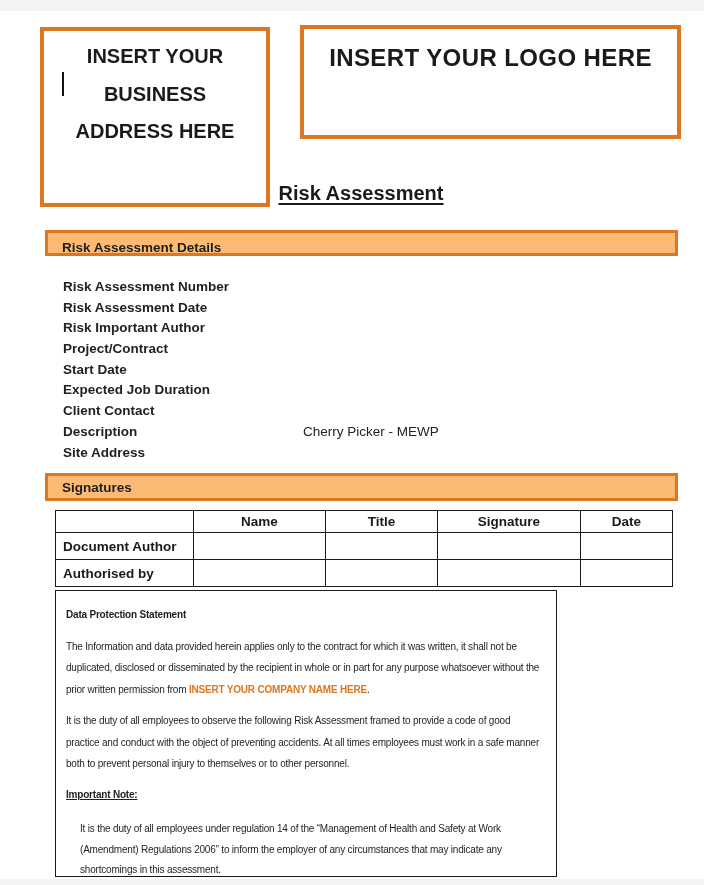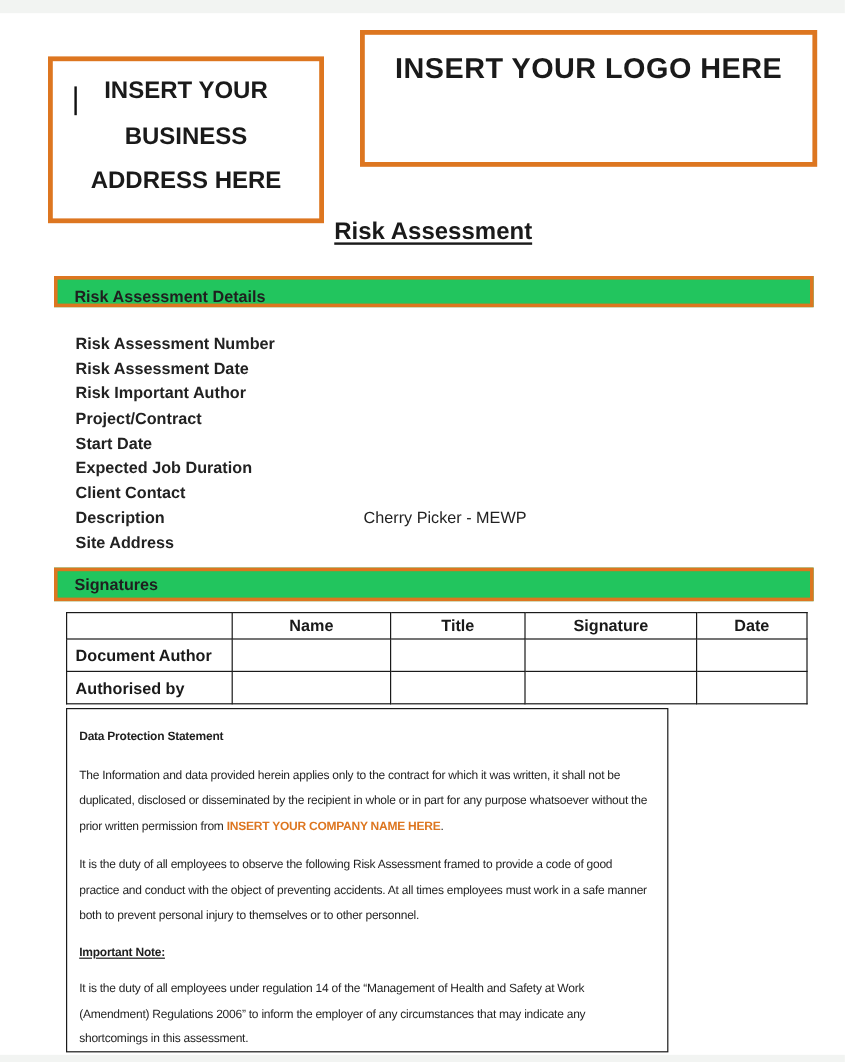--- a/index.html
+++ b/index.html
@@ -12,45 +12,45 @@
     width:704px;height:885px;position:relative;background:#ffffff;
     font-family:"Liberation Sans", sans-serif;color:var(--ink);
     overflow:hidden;
   }
   .edge-strip{position:absolute;left:0;width:704px;background:#f2f4f2;}
   .edge-strip.top{top:0;height:11px;}
   .edge-strip.bottom{bottom:0;height:6px;}
 
   
   .address-box{
-    position:absolute;left:40px;top:27px;width:230px;height:139px;
+    position:absolute;left:40px;top:27px;width:230px;height:180px;
     box-sizing:border-box;border:4px solid var(--accent);
     text-align:center;font-weight:bold;font-size:20px;line-height:37.5px;
-    padding-top:7px;color:#1a1a1a;margin-top:20px;
+    padding-top:7px;color:#1a1a1a;
   }
   .text-cursor{position:absolute;left:62px;top:72px;width:2px;height:24px;background:#111;}
   .logo-box{
     position:absolute;left:300px;top:25px;width:381px;height:114px;
     box-sizing:border-box;border:4px solid var(--accent);
     text-align:center;font-weight:bold;font-size:24px;letter-spacing:0.4px;
     padding-top:15px;color:#1a1a1a;
   }
 
   
   .doc-title{
     position:absolute;left:18px;top:182px;width:686px;text-align:center;
     font-size:20px;font-weight:bold;color:#1a1a1a;
   }
   .doc-title .u{text-decoration:underline;text-decoration-thickness:2px;text-underline-offset:3px;text-align:center;}
 
   
   .section-header{
     position:absolute;left:45px;width:633px;box-sizing:border-box;
     border:3px solid var(--accent);font-weight:bold;font-size:13.5px;
-    padding-left:14px;color:#1f1f1f;overflow:hidden;background:#22c55e;
+    padding-left:14px;color:#1f1f1f;overflow:hidden;background:#fdba74;
   }
   .section-header.details{top:230px;height:26px;line-height:29px;}
   .section-header.signatures{top:473px;height:28px;line-height:23px;}
 
   
   .fields{position:absolute;left:63px;top:277px;width:560px;font-size:13.5px;}
   .field-row{position:relative;height:20.7px;line-height:20.7px;}
   .field-label{font-weight:bold;text-align:center;}
   .field-value{position:absolute;left:240px;top:0;font-weight:normal;}
 
@@ -68,21 +68,21 @@
   .dp-box{
     position:absolute;left:55px;top:590px;width:502px;height:287px;
     box-sizing:border-box;border:1.5px solid var(--line);
     padding:13px 10px 0 10px;overflow:hidden;
     font-size:10px;line-height:21.5px;letter-spacing:-0.2px;color:#1f1f1f;
   }
   .dp-heading{font-weight:bold;margin:0 0 10px 0;}
   .dp-para{margin:0 0 10px 0;}
   .dp-highlight{color:var(--accent);font-weight:bold;}
   .dp-note-heading{font-weight:bold;text-decoration:underline;line-height:20.5px;}
-  .dp-note{margin:0;line-height:20.5px;}
+  .dp-note{margin:14px;line-height:20.5px;}
 </style>
 </head>
 <body>
 
 <div class="edge-strip top"></div>
 
 <div class="address-box">
   <div>INSERT YOUR</div>
   <div>BUSINESS</div>
   <div>ADDRESS HERE</div>

